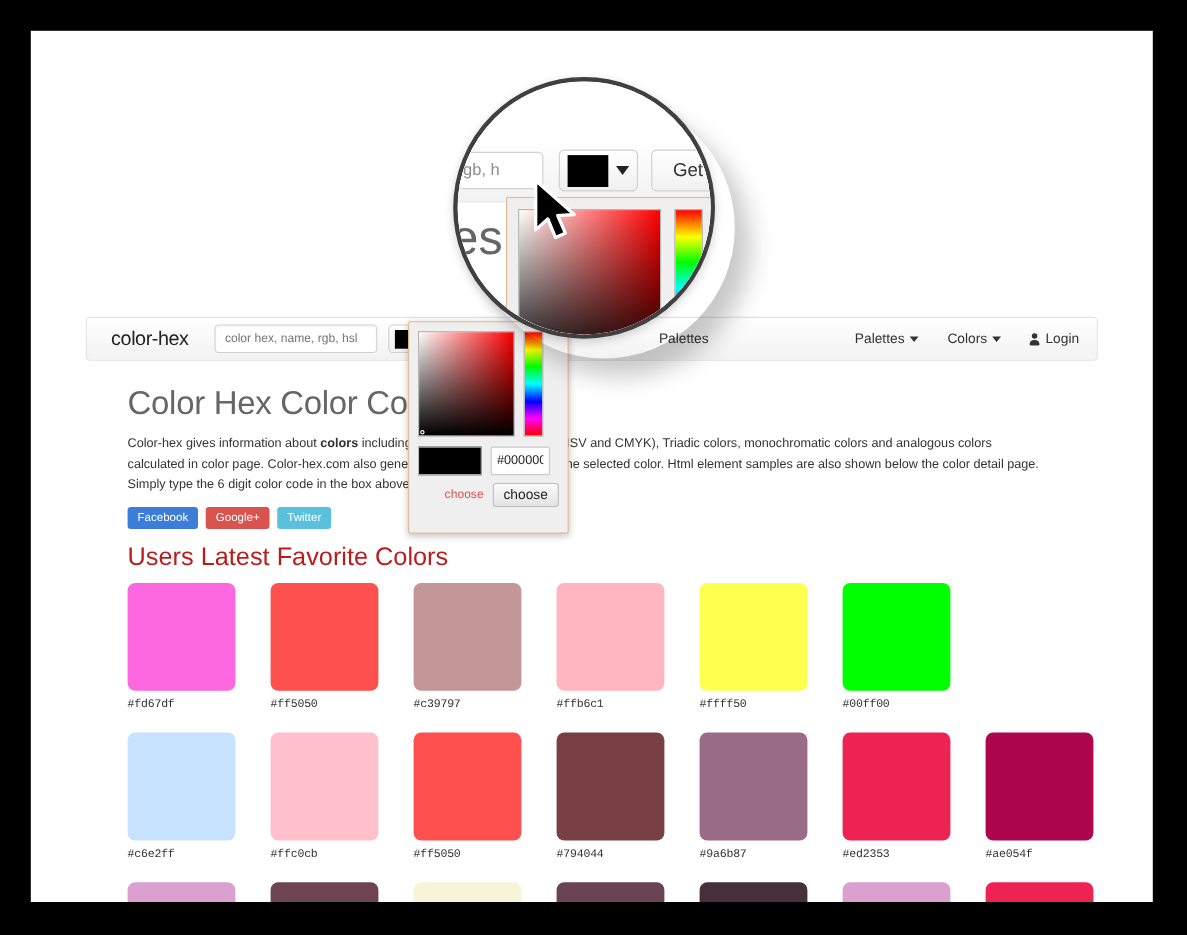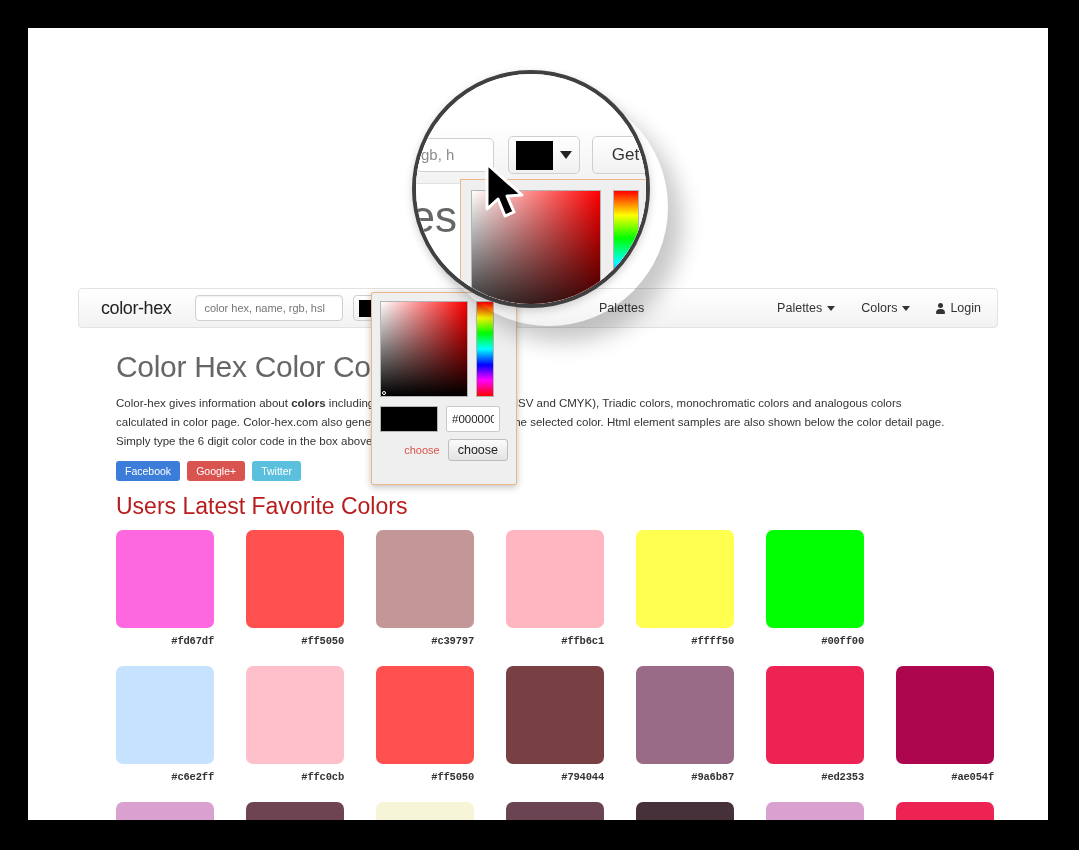--- a/index.html
+++ b/index.html
@@ -162,27 +162,26 @@
     margin-left: 38px;
     display: flex;
     gap: 32px;
   }
   .swatch-cell { width: 98px; }
   .swatch-box {
     width: 98px; height: 98px;
     border-radius: 7px;
   }
   .swatch-label {
-    text-align: right;
+    text-align: left;
     font-family: "Liberation Mono", monospace;
     font-size: 10.5px;
     color: #333;
     margin-top: 7px;
     letter-spacing: -0.2px;
-    font-weight: bold;
   }
 
   
   #picker-dialog {
     position: absolute;
     left: 371px; top: 292px;
     width: 146px; height: 193px;
     background: #efefef;
     border: 1px solid #e8b88c;
     border-radius: 2px;

